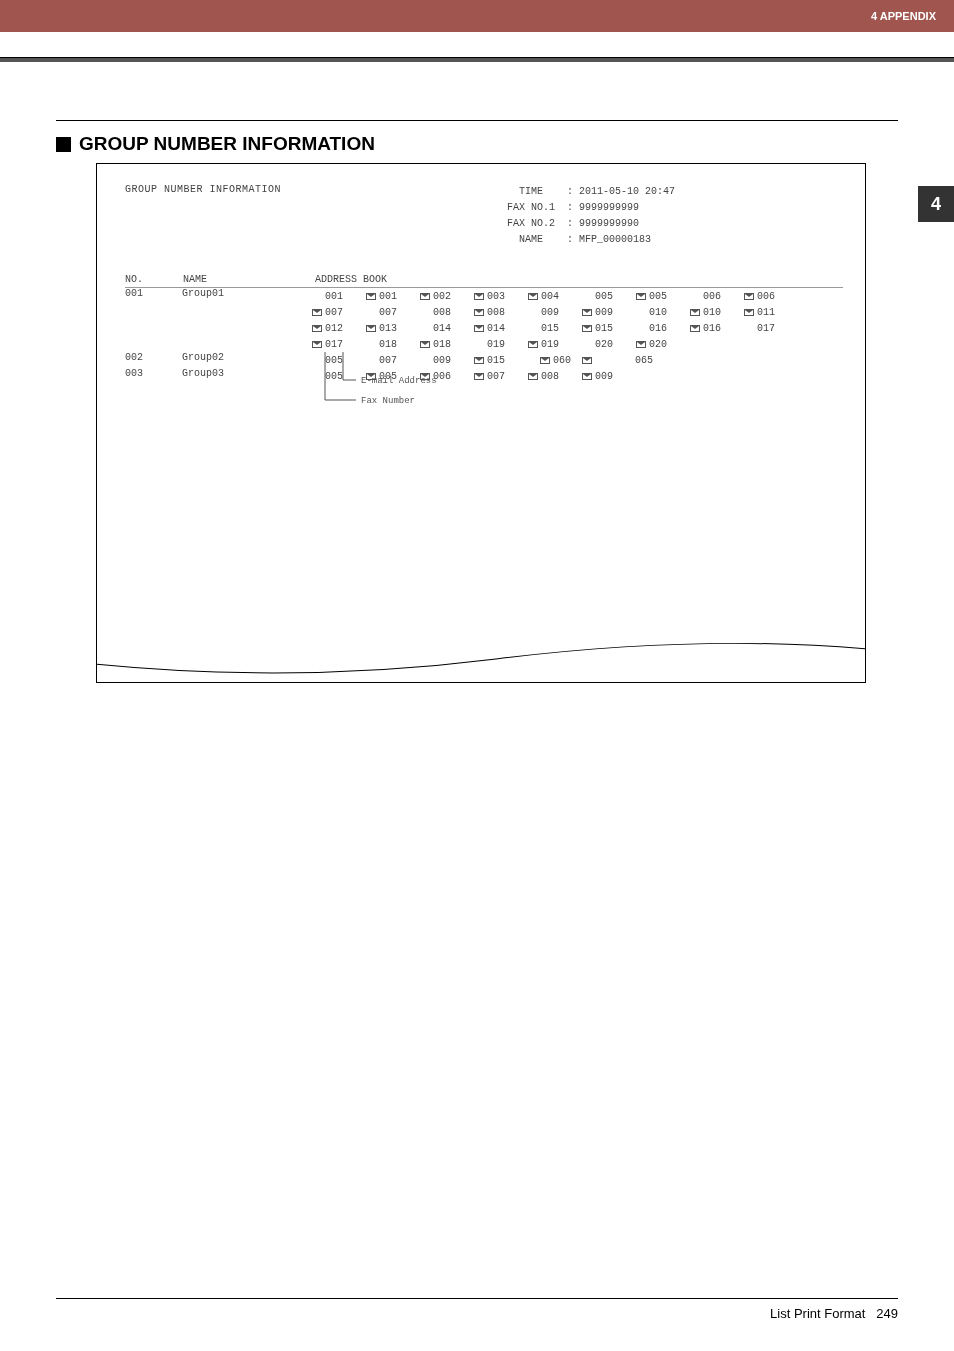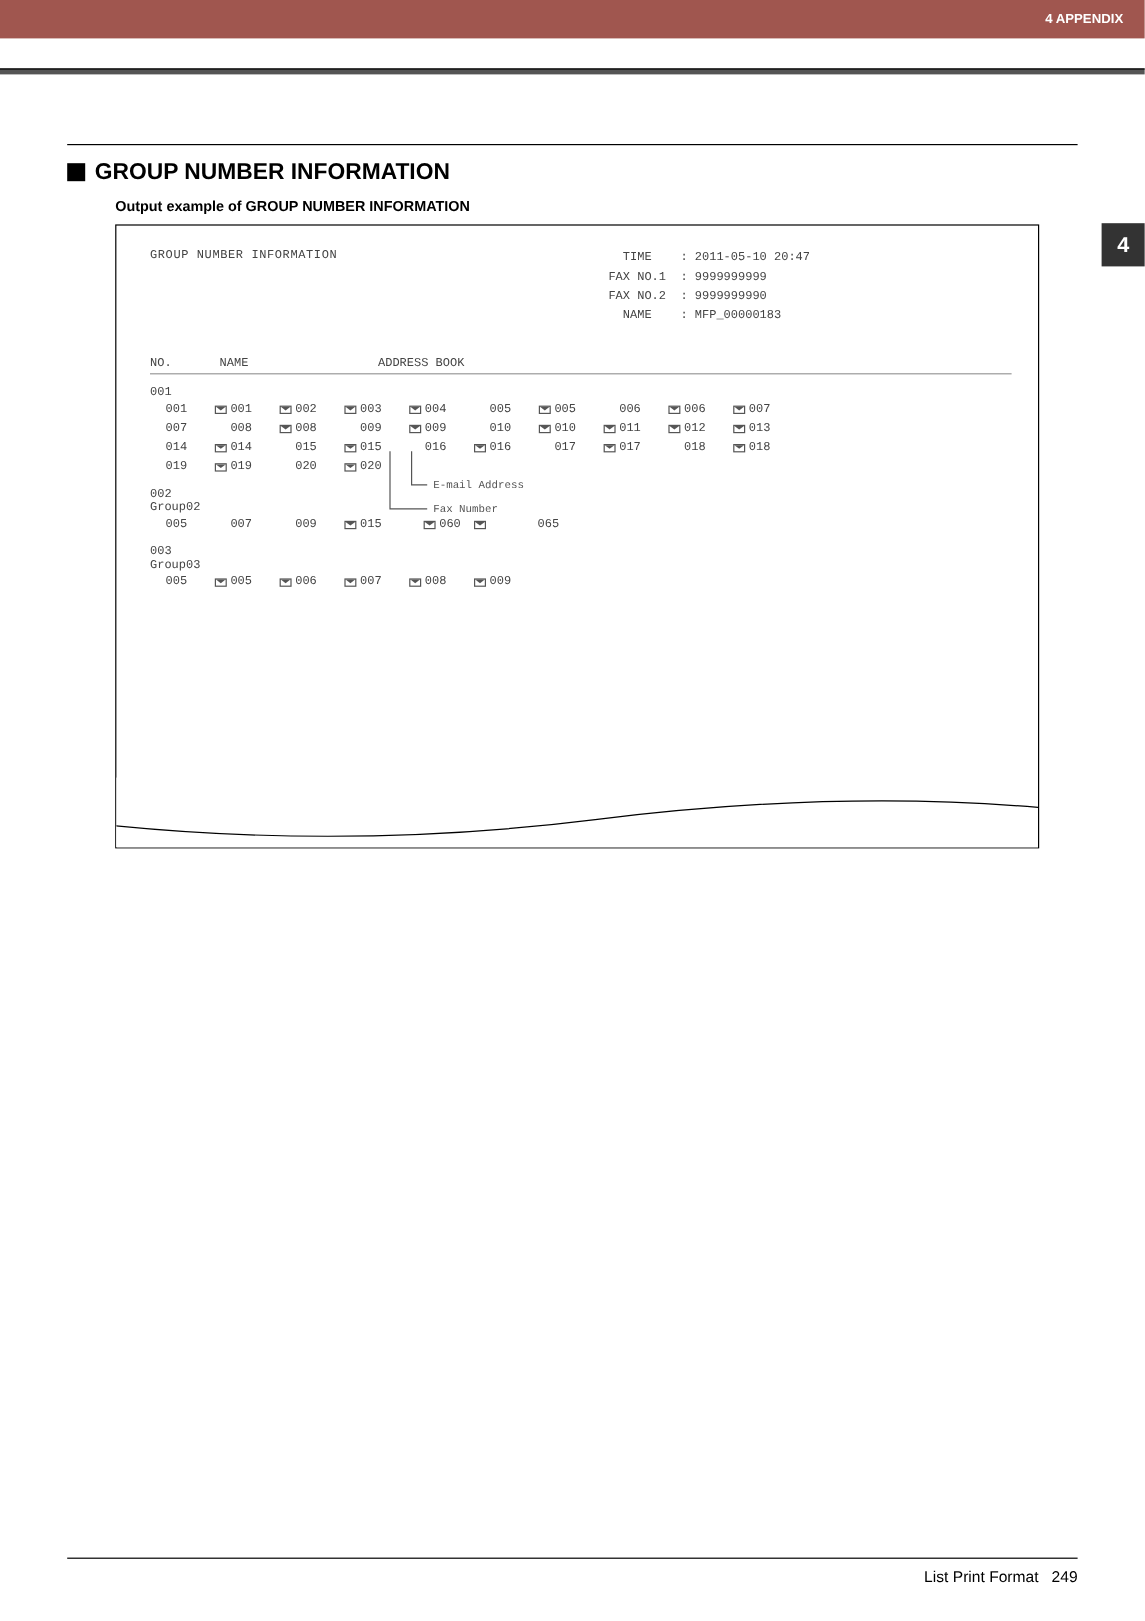--- a/index.html
+++ b/index.html
@@ -86,22 +86,20 @@
     margin-top: 26px;
     border-bottom: 1px solid #999;
     padding-bottom: 2px;
     display: flex;
   }
   .col-no { width: 58px; }
   .col-name { width: 132px; }
   .col-ab { }
   .pb-group-row {
     display: flex;
-    margin-top: 10px;
-    flex-direction: column;
   }
   .addr-grid {
     display: flex;
     flex-wrap: wrap;
     width: 540px;
   }
   .addr-cell {
     width: 88px;
     display: flex;
     align-items: center;
@@ -186,21 +184,20 @@
   <span>4 APPENDIX</span>
 </div>
 <div class="divider-bar"></div>
 
 <div class="content">
   <div class="thin-line"></div>
   <div class="heading-row">
     <div class="bullet"></div>
     <div class="heading">GROUP NUMBER INFORMATION</div>
   </div>
-  <div class="subheading">Output example of GROUP NUMBER INFORMATION</div>
 
   <div class="print-box">
     <div class="pb-header">
       <div class="pb-title-col">
         <div class="pb-title">GROUP NUMBER INFORMATION</div>
       </div>
       <div class="pb-meta" id="meta-rows">
           <div class="pb-meta-row">
             <div class="pb-meta-label">TIME</div>
             <div class="pb-meta-value">: 2011-05-10 20:47</div>
@@ -222,20 +219,21 @@
 
     <div class="pb-table-head">
       <div class="col-no">NO.</div>
       <div class="col-name">NAME</div>
       <div class="col-ab">ADDRESS BOOK</div>
     </div>
 
     <div id="group-rows">
         <div class="pb-group-row">
           <div class="col-no">001</div>
+          <div class="col-name">Group01</div>
           <div class="addr-grid">
             <div class="addr-cell" style="width: 54px;">
               <span class="env-spacer"></span>
               <span>001</span>
             </div>
             <div class="addr-cell" style="width: 54px;">
               <span class="env"></span>
               <span>001</span>
             </div>
             <div class="addr-cell" style="width: 54px;">

